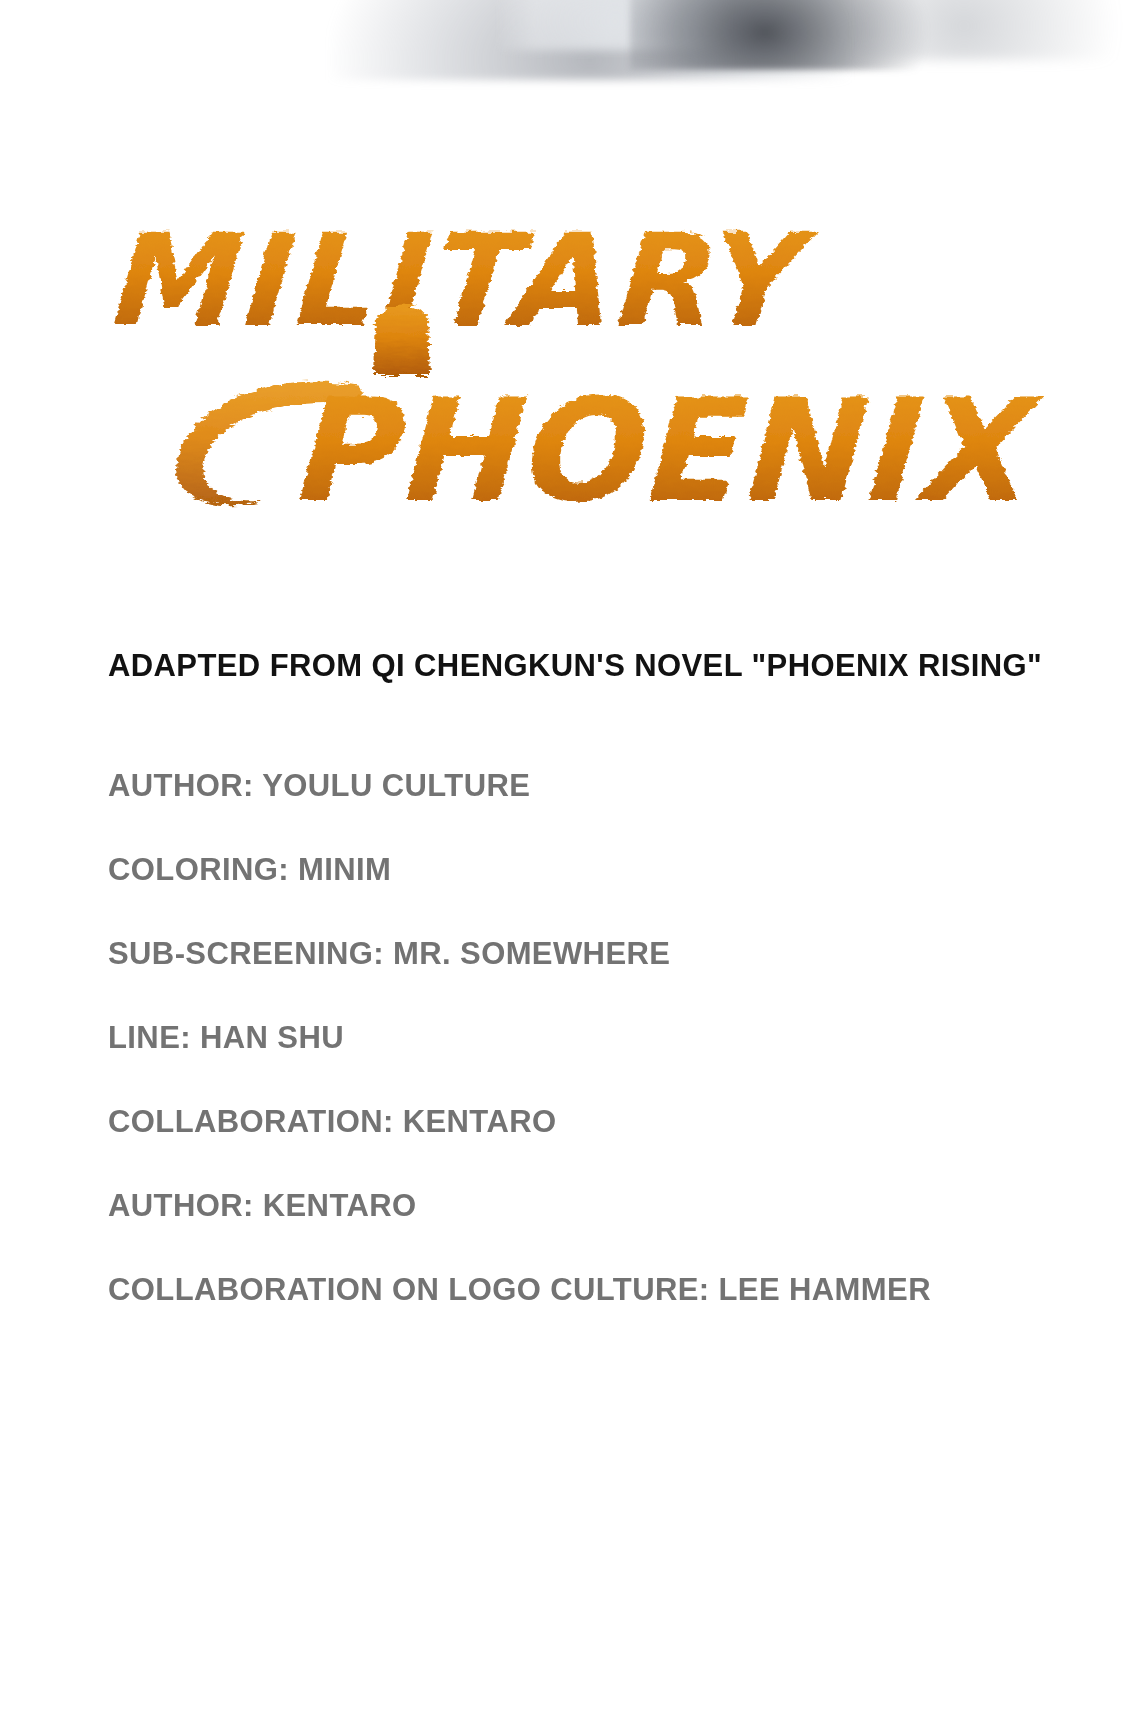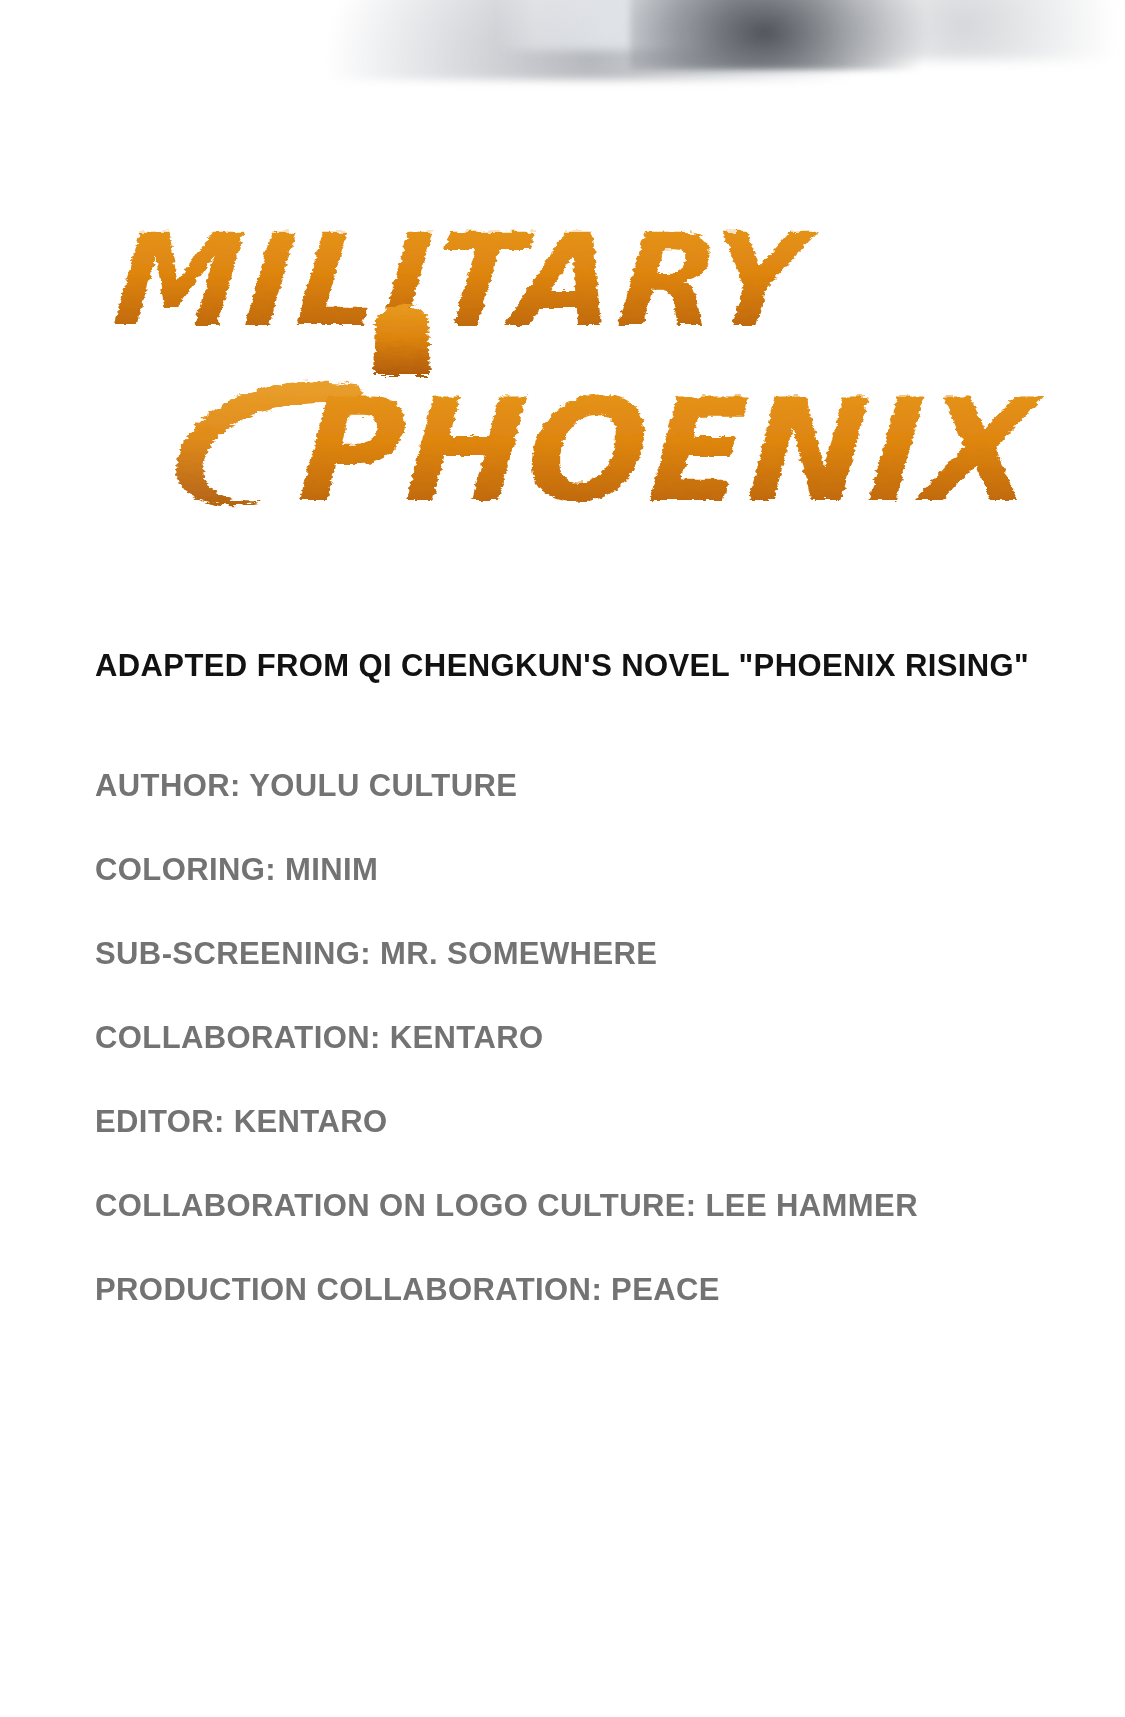--- a/index.html
+++ b/index.html
@@ -68,21 +68,21 @@
     left: 0;
     top: 200px;
     width: 1125px;
     height: 380px;
   }
   .logo-svg { display: block; }
 
   
   .credits {
     position: absolute;
-    left: 95px;
+    left: 108px;
     top: 648px;
     width: 940px;
   }
   .subtitle {
     font-size: 31px;
     font-weight: 700;
     letter-spacing: 0.4px;
     color: #121212;
     margin: 0 0 84px 0;
     white-space: nowrap;
@@ -141,17 +141,17 @@
       <path d="M376 118 C392 100, 414 100, 428 118 L430 176 L374 176 Z" fill="url(#brushGrad)"></path>
     </g>
   </svg>
 </div>
 
 <div class="credits">
   <p class="subtitle">ADAPTED FROM QI CHENGKUN'S NOVEL "PHOENIX RISING"</p>
   <p class="credit-line">AUTHOR: YOULU CULTURE</p>
   <p class="credit-line">COLORING: MINIM</p>
   <p class="credit-line">SUB-SCREENING: MR. SOMEWHERE</p>
+  <p class="credit-line">LINE: HAN SHU</p>
   <p class="credit-line">COLLABORATION: KENTARO</p>
-  <p class="credit-line">EDITOR: KENTARO</p>
+  <p class="credit-line">AUTHOR: KENTARO</p>
   <p class="credit-line">COLLABORATION ON LOGO CULTURE: LEE HAMMER</p>
-  <p class="credit-line">PRODUCTION COLLABORATION: PEACE</p>
 </div>
 
 </body></html>

